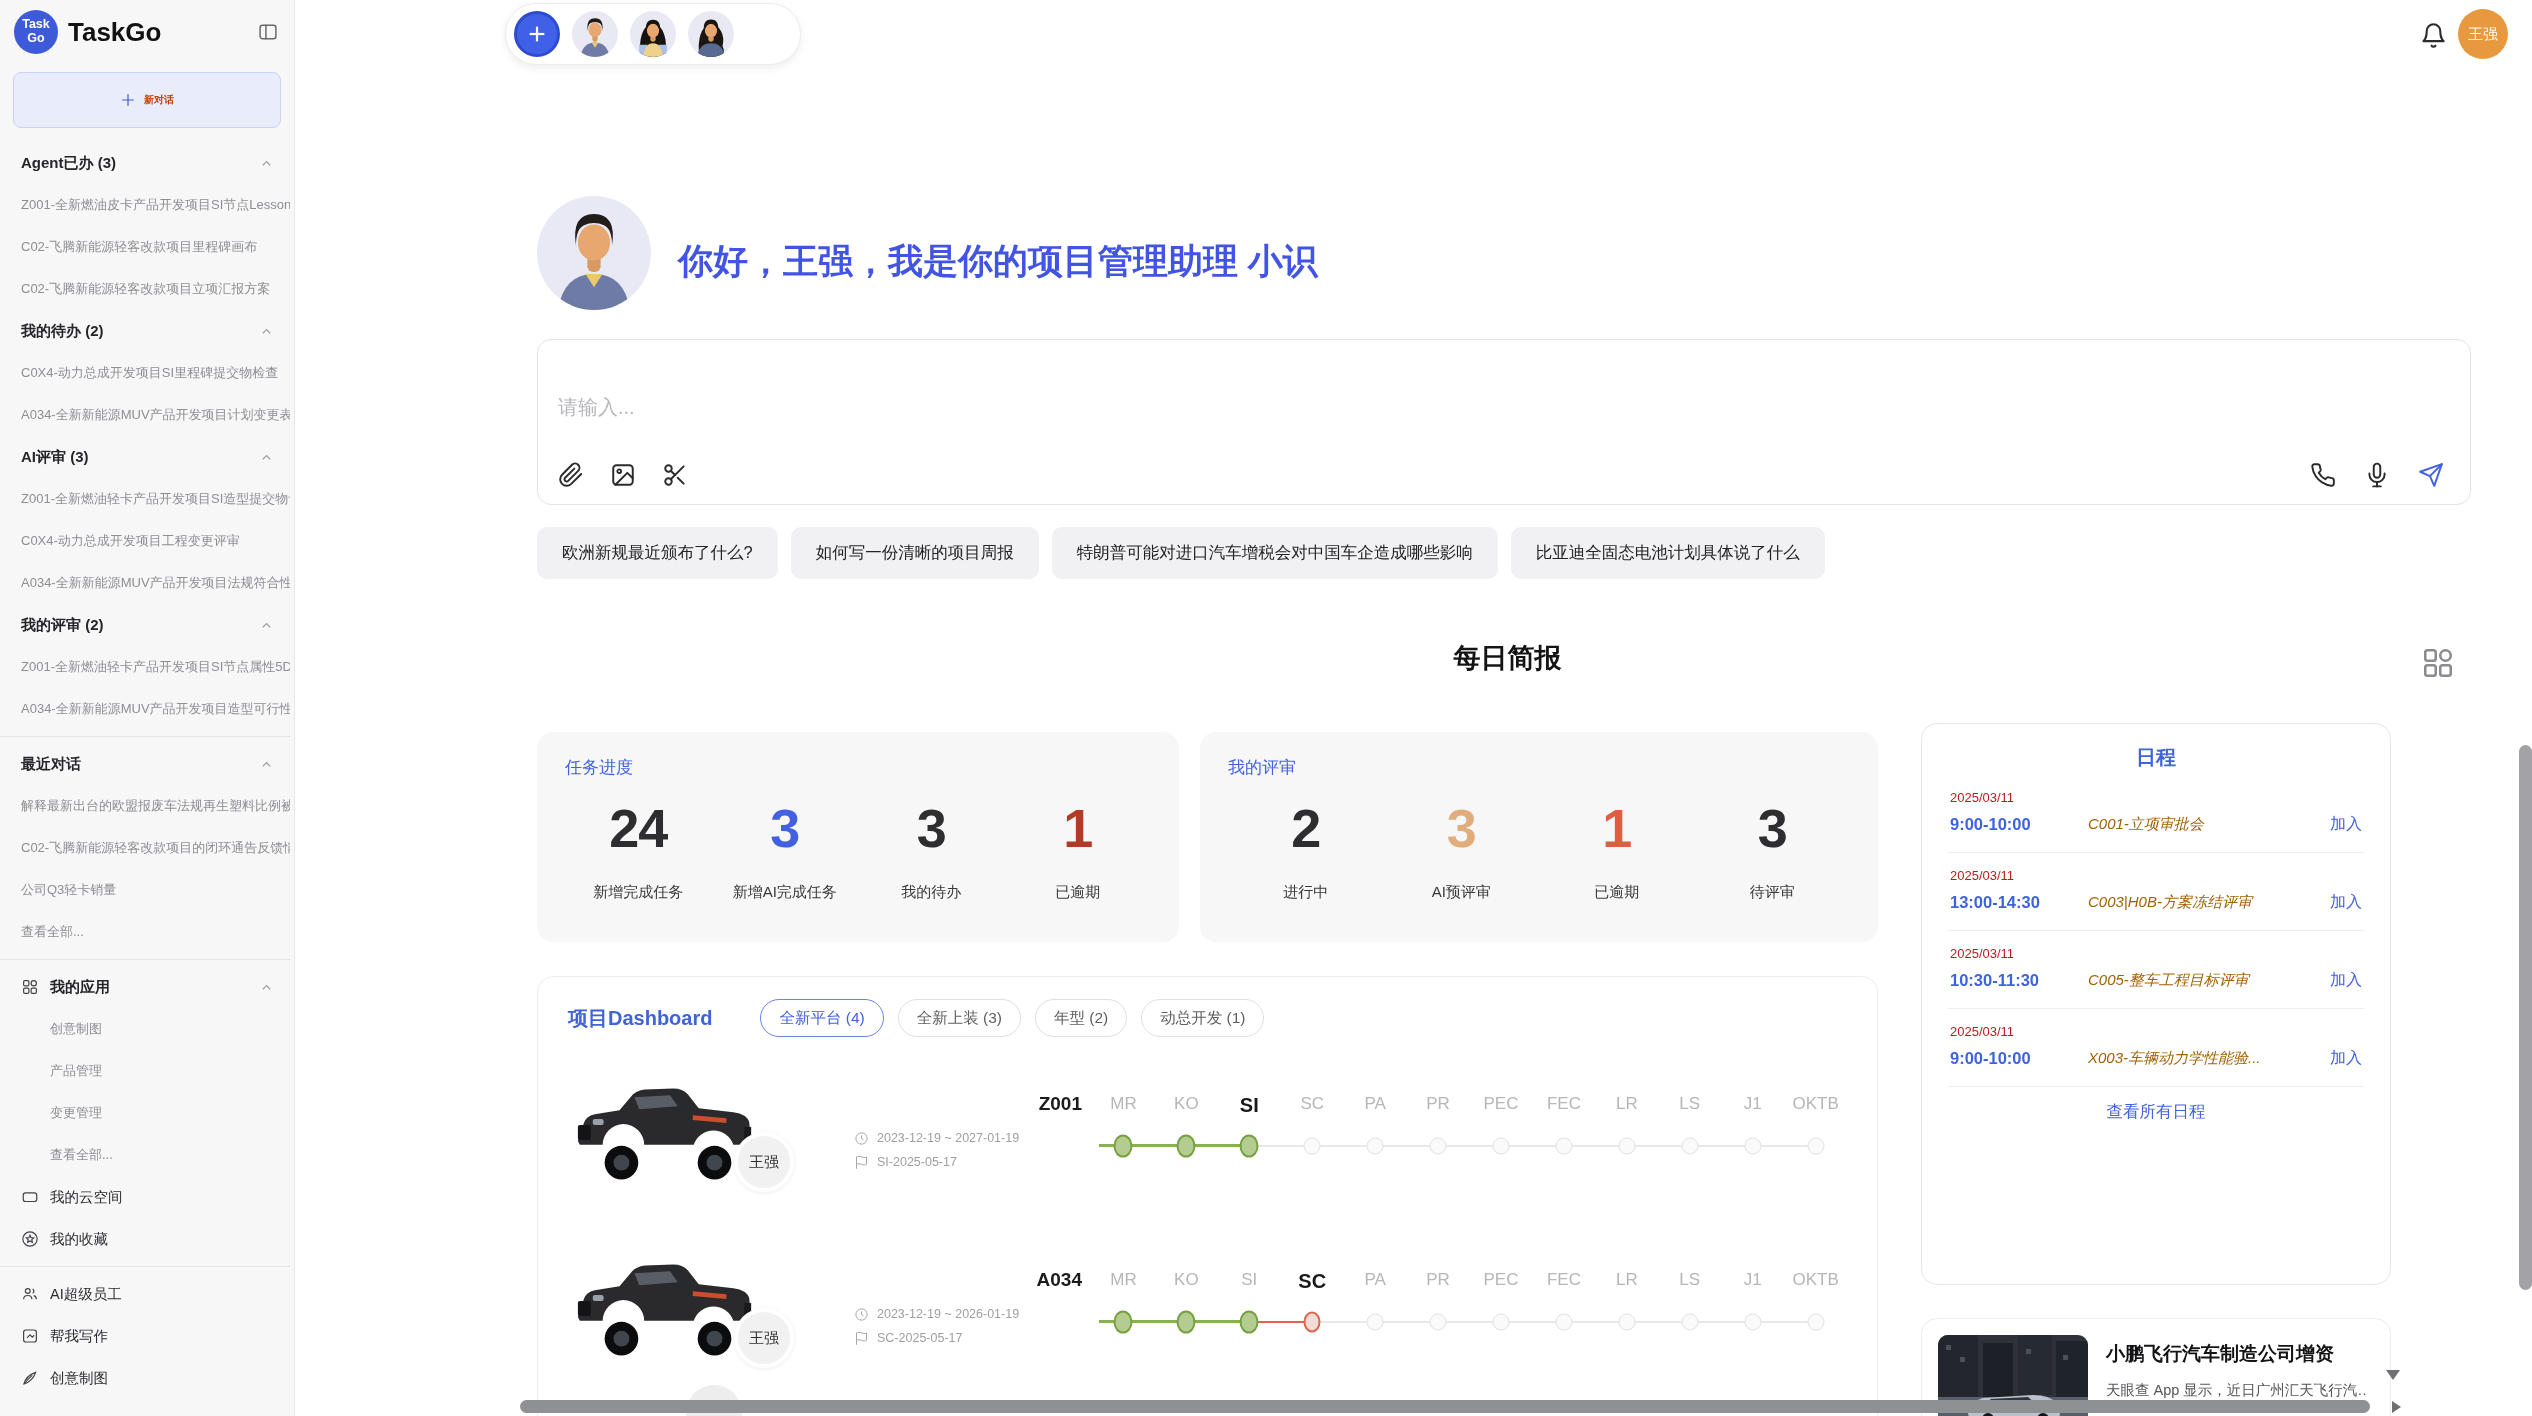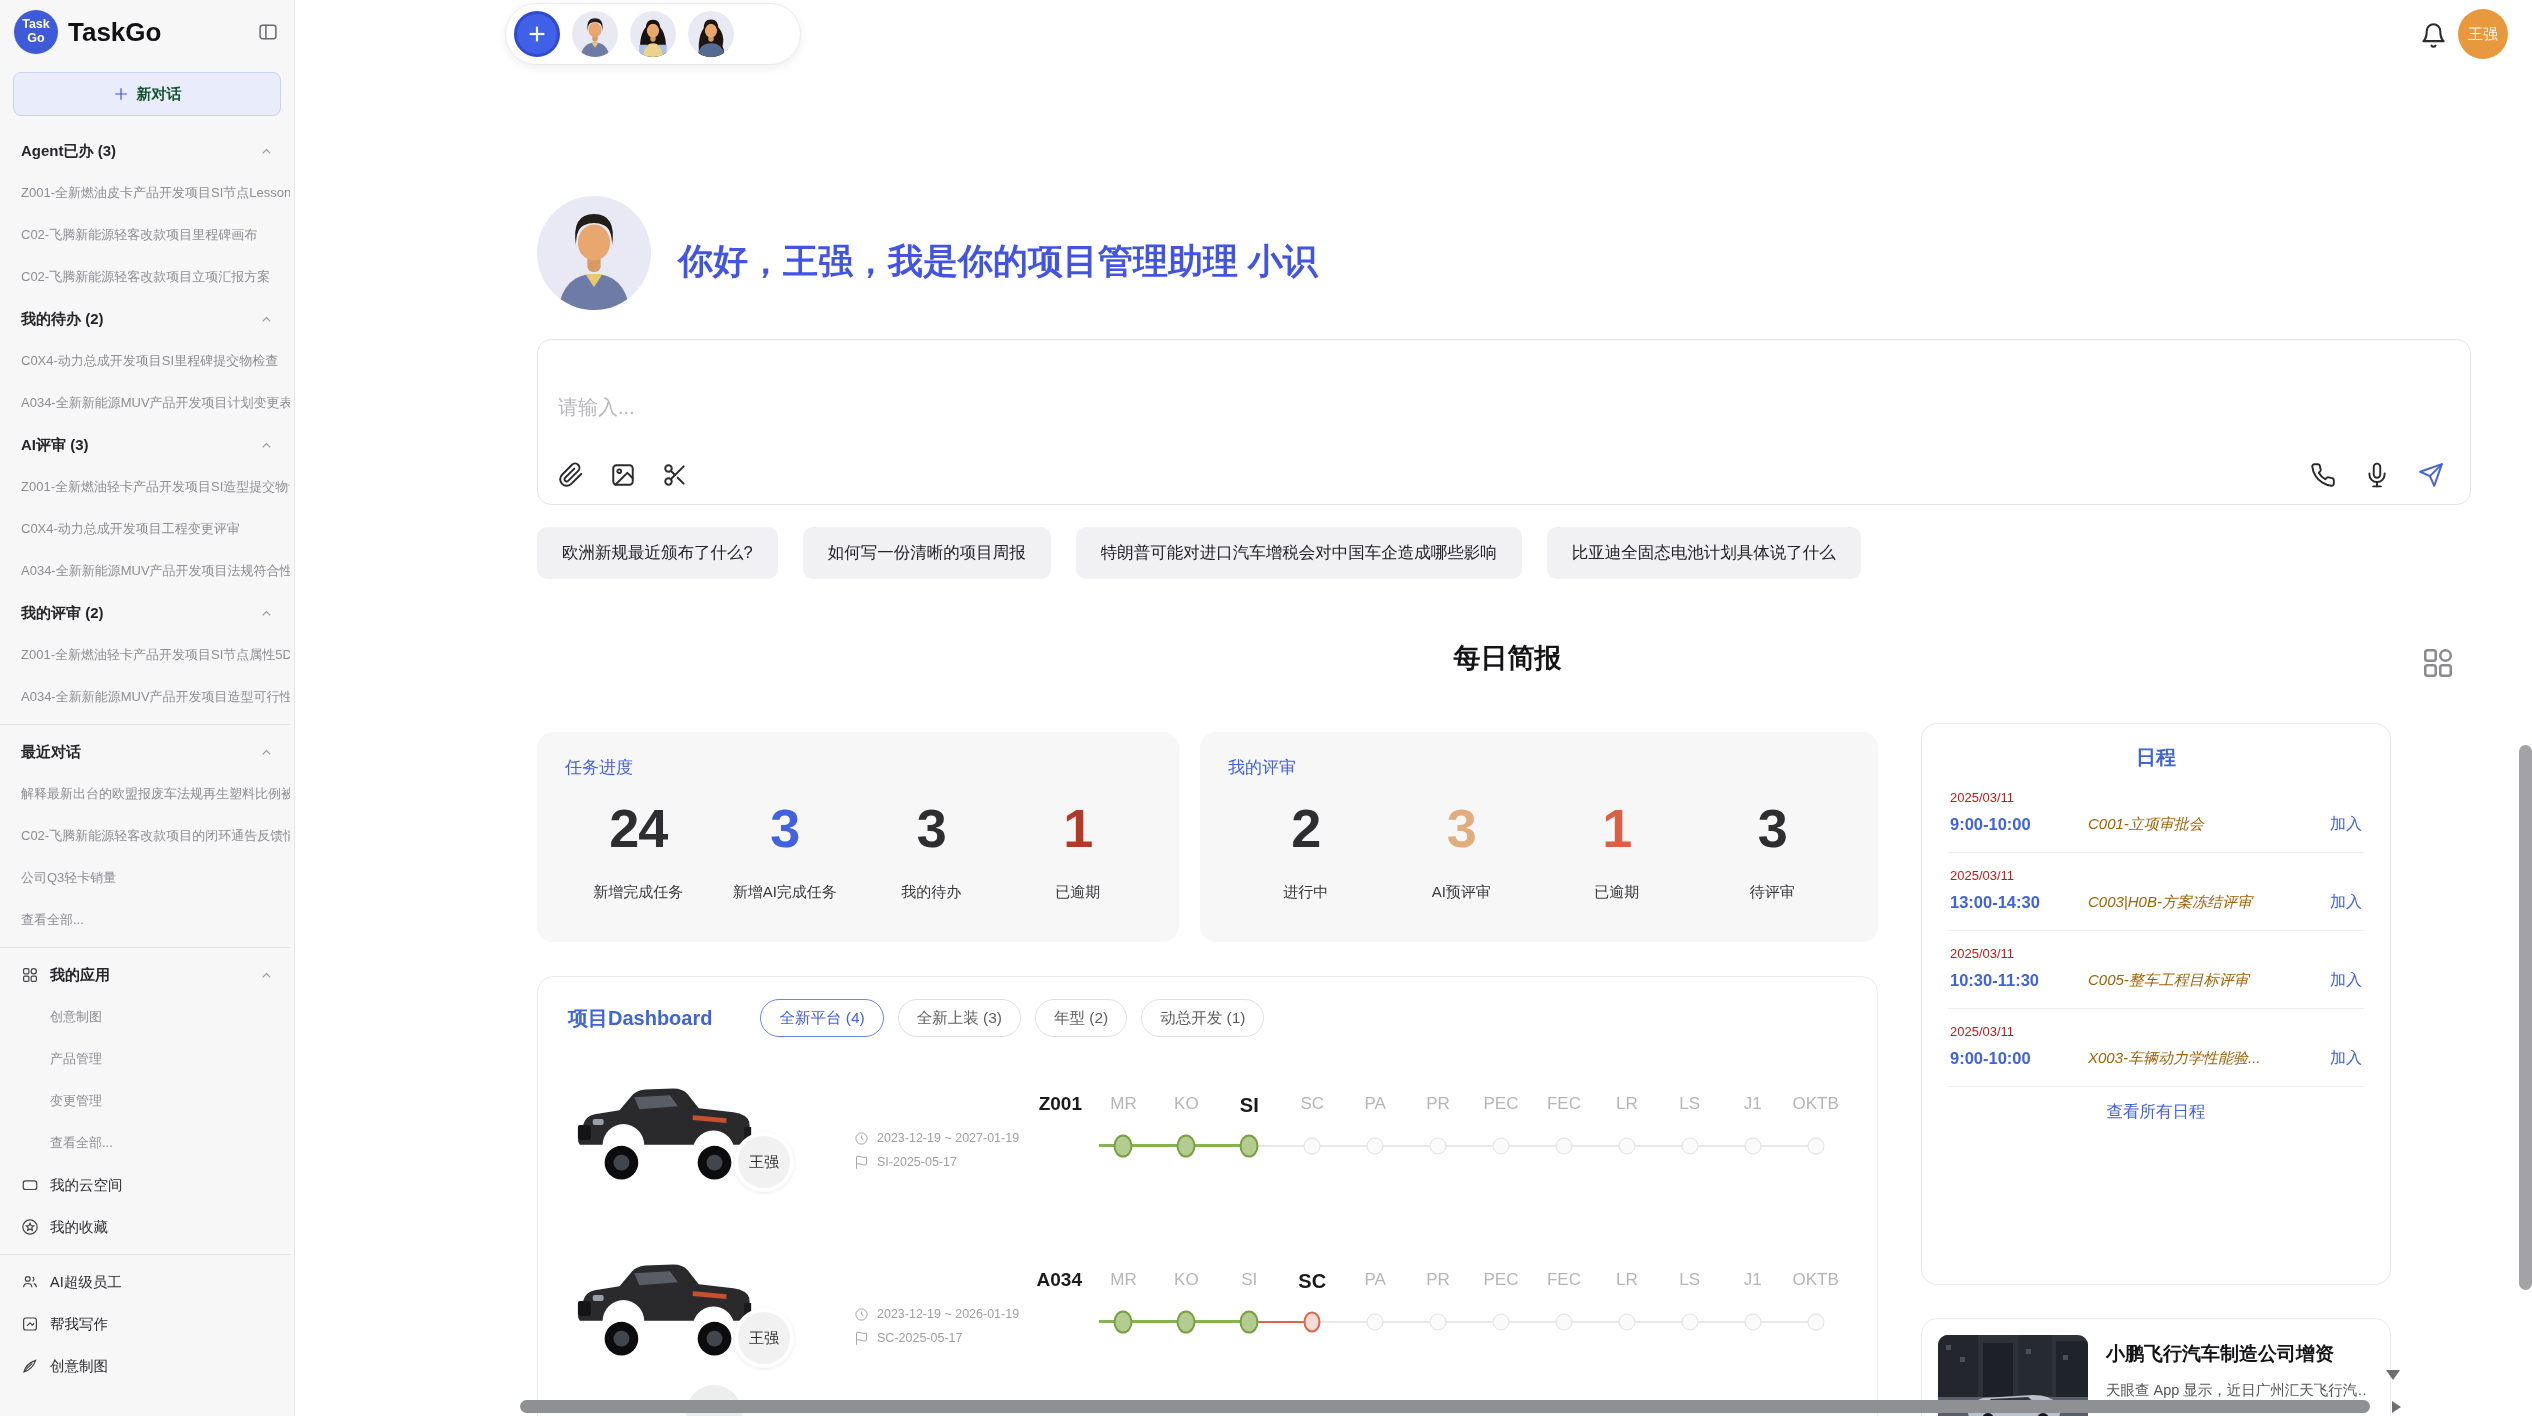--- a/index.html
+++ b/index.html
@@ -10,23 +10,23 @@
 
   
   .sidebar { position:absolute; left:0; top:0; width:295px; height:1416px;
     background:#f7f7f8; border-right:1px solid #e7e7e9; }
   .sb-header { height:64px; display:flex; align-items:center; padding:0 14px; gap:10px; }
   .logo { width:44px; height:44px; border-radius:50%; background:#3d5bd8; color:#fff;
     font-size:12.5px; line-height:1.1; display:flex; align-items:center; justify-content:center;
     text-align:center; font-weight:600; }
   .app-title { font-size:26px; font-weight:700; color:#121214; flex:1; }
   .panel-icon { width:24px; height:20px; }
-  .new-chat { margin:8px 13px 14px; height:44px; background:#e9ecfb; border:1px solid #c9d2f6;
+  .new-chat { margin:8px 13px 14px; height:56px; background:#e9ecfb; border:1px solid #c9d2f6;
     border-radius:8px; display:flex; align-items:center; justify-content:center; gap:8px;
-    color:#14532d; font-size:15px; font-weight:600; cursor:pointer; }
+    color:#c2410c; font-size:10px; font-weight:600; cursor:pointer; }
   .sb-scroll { padding:0 4px 0 0; }
   .sb-sec-hd { height:42px; display:flex; align-items:center; justify-content:space-between;
     padding:0 16px 0 21px; font-size:15px; font-weight:600; color:#26262a; }
   .chev { width:15px; height:15px; stroke:#9a9a9e; stroke-width:2; fill:none; }
   .sb-item { height:42px; line-height:42px; padding:0 10px 0 21px; font-size:13px; color:#8e8e93;
     white-space:nowrap; overflow:hidden; cursor:pointer; }
   .sb-div { height:1px; background:#e4e4e6; margin:6px 0; }
   .apps-left { display:flex; align-items:center; gap:11px; }
   .sb-ico { width:18px; height:18px; stroke:#444448; stroke-width:1.6; fill:none; }
   .sb-item.indent { padding-left:50px; }
@@ -59,21 +59,21 @@
     border:1px solid #e3e3e6; border-radius:14px; background:#fff; }
   .composer-input { position:absolute; left:20px; top:56px; width:1400px; border:none; outline:none;
     font-size:20px; color:#333; font-family:"Liberation Sans",sans-serif; background:transparent; }
   .composer-input::placeholder { color:#b7b7bc; }
   .comp-left { position:absolute; left:20px; bottom:16px; display:flex; gap:26px; }
   .comp-right { position:absolute; right:26px; bottom:16px; display:flex; gap:28px; }
   .comp-ic { width:26px; height:26px; cursor:pointer; }
   .send-ic { stroke:#4161e0; }
 
   
-  .chips { position:absolute; left:537px; top:527px; display:flex; gap:25px; }
+  .chips { position:absolute; left:537px; top:527px; display:flex; gap:13px; }
   .chip { height:52px; display:flex; align-items:center; padding:0 25px; background:#f1f1f3;
     border-radius:10px; font-size:16.5px; color:#232327; white-space:nowrap; cursor:pointer; }
 
   
   .brief-title { position:absolute; left:537px; top:640px; width:1941px; text-align:center;
     font-size:27px; font-weight:700; color:#141416; }
   .brief-grid-ic { position:absolute; left:2420px; top:645px; width:36px; height:36px;
     stroke:#8a8a8f; stroke-width:1.7; fill:none; cursor:pointer; }
   .stat-cards { position:absolute; left:537px; top:732px; display:flex; gap:21px; }
   .stat-card { height:210px; background:#f7f7f8; border-radius:16px; padding:24px 28px; }

